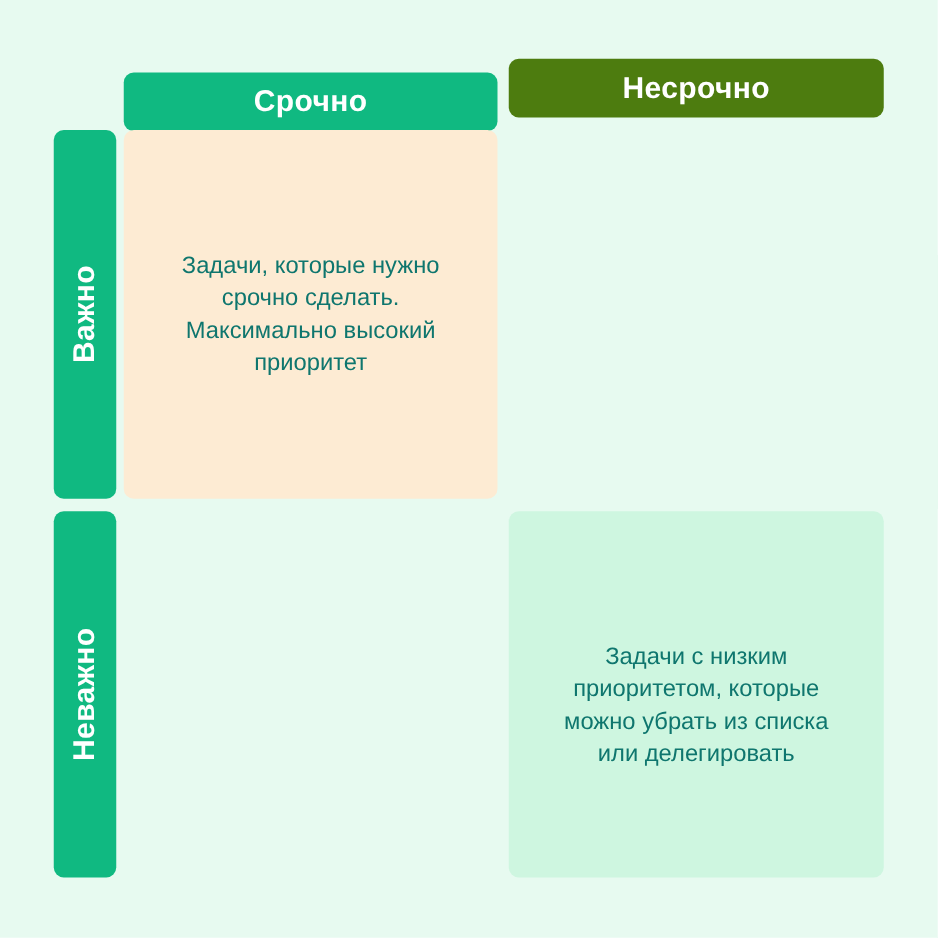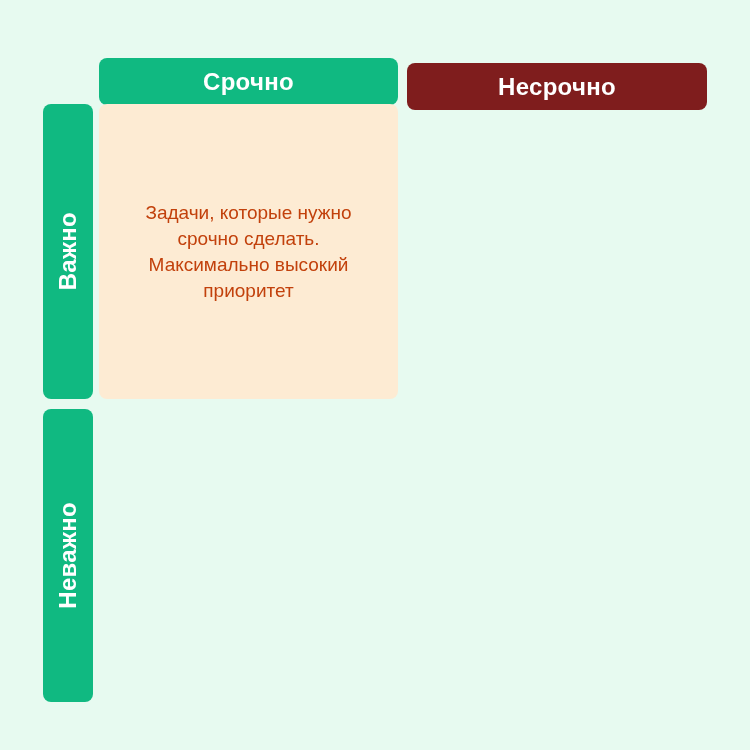--- a/index.html
+++ b/index.html
@@ -65,47 +65,50 @@
   }
   .quadrant.q1 { left: 99px;  top: 104px; width: 299px; height: 295px; }
   .quadrant.q2 { left: 407px; top: 104px; width: 300px; height: 295px; }
   .quadrant.q3 { left: 99px;  top: 409px; width: 299px; height: 293px; }
   .quadrant.q4 { left: 407px; top: 409px; width: 300px; height: 293px; }
 
   .quadrant .cell-text {
     max-width: 238px;
     font-size: 19px;
     line-height: 26px;
-    color: #c2410c;
+    color: #0f766e;
     font-weight: 400;
   }
   .quadrant.q3 .cell-text,
   .quadrant.q4 .cell-text { position: relative; top: 9px; }
 </style>
 </head>
 <body>
 
 <div class="canvas" style="background-color: rgb(231, 250, 240);">
 
   <div class="col-header c1" style="background-color: rgb(16, 185, 129);">
     <span>Срочно</span>
   </div>
 
-  <div class="col-header c2" style="background-color: #7f1d1d; margin-top: 16px;">
+  <div class="col-header c2" style="background-color: #4d7c0f;">
     <span>Несрочно</span>
   </div>
 
   <div class="row-header r1" style="background-color: rgb(16, 185, 129);">
     <span class="vtext">Важно</span>
   </div>
 
   <div class="row-header r2" style="background-color: rgb(16, 185, 129);">
     <span class="vtext">Неважно</span>
   </div>
 
   <div class="quadrant q1" style="background-color: rgb(253, 235, 211);">
     <div class="cell-text">Задачи, которые нужно срочно сделать. Максимально высокий приоритет</div>
   </div>
 
 
 
+  <div class="quadrant q4" style="background-color: rgb(206, 246, 224);">
+    <div class="cell-text">Задачи с низким приоритетом, которые можно убрать из списка или делегировать</div>
+  </div>
 
 </div>
 
 </body></html>

